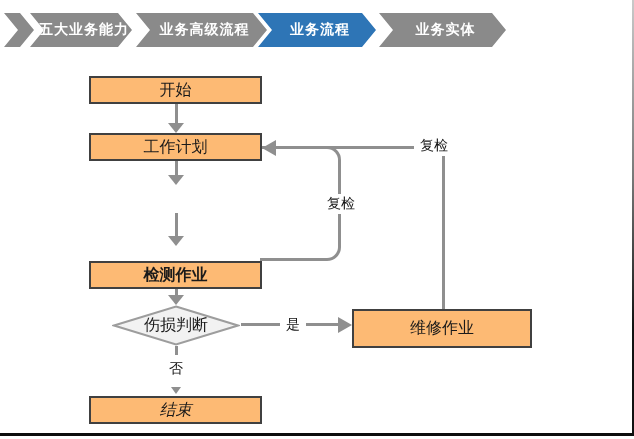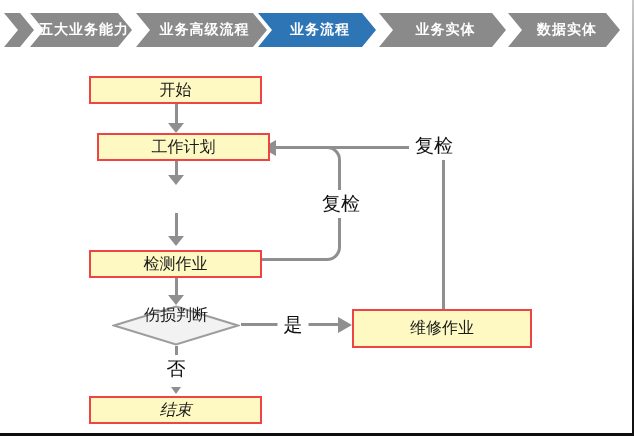--- a/index.html
+++ b/index.html
@@ -17,29 +17,29 @@
     padding-left:6px;box-sizing:border-box;cursor:pointer;text-align:center;
   }
   .nav-seg.active{background:#2e75b6;}
   .nav-lead{
     position:absolute;top:13px;left:4px;width:30px;height:34px;background:#8a8a8a;
     clip-path:polygon(0 0, 16px 0, 100% 50%, 16px 100%, 0 100%, 14px 50%);
   }
   
   .node{
     position:absolute;width:173px;height:28px;left:89px;
-    background:#fef9c3;border:2px solid #ef4444;box-sizing:border-box;
+    background:#fdba74;border:2px solid #404040;box-sizing:border-box;
     display:flex;align-items:center;justify-content:center;
     font-size:16px;color:#1a1a1a;
   }
   .node.repair{left:352px;width:180px;height:39px;}
   .diamond-wrap{position:absolute;left:112px;top:305px;width:128px;height:41px;}
   .diamond-label{
     position:absolute;left:112px;top:305px;width:128px;height:41px;
-    display:flex;justify-content:center;
+    display:flex;align-items:center;justify-content:center;
     font-size:16px;color:#1a1a1a;
   }
   
   .vline,.hline{position:absolute;background:#8f8f8f;}
   .vline{width:3px;}
   .hline{height:3px;}
   .arrow-down{
     position:absolute;width:0;height:0;
     border-left:8px solid transparent;border-right:8px solid transparent;
     border-top:10px solid #8f8f8f;
@@ -57,21 +57,21 @@
     position:absolute;width:0;height:0;
     border-top:8px solid transparent;border-bottom:8px solid transparent;
     border-left:14px solid #8f8f8f;
   }
   .loop-inner{
     position:absolute;left:260px;top:146px;width:81px;height:115px;box-sizing:border-box;
     border-top:3px solid #8f8f8f;border-right:3px solid #8f8f8f;border-bottom:3px solid #8f8f8f;
     border-radius:0 14px 14px 0;
   }
   .edge-label{
-    position:absolute;background:#ffffff;color:#111111;font-size:19px;
+    position:absolute;background:#ffffff;color:#111111;font-size:14px;
     padding:1px 6px;transform:translate(-50%,-50%);white-space:nowrap;
   }
   
   .frame-bottom{position:absolute;left:0;right:0;bottom:3px;height:3px;background:#0d0d0d;}
   .frame-right{position:absolute;top:0;right:0;width:2px;height:436px;
     background:linear-gradient(to bottom,#c9c9c9 0%,#7a7a7a 40%,#111 75%,#111 100%);}
 </style>
 </head>
 <body>
 
@@ -82,23 +82,20 @@
       <span>五大业务能力</span>
     </div>
   <div class="nav-seg active" style="left:258px;width:118px;">
       <span>业务流程</span>
     </div>
   <div class="nav-seg" style="left:136px;width:131px;">
       <span>业务高级流程</span>
     </div>
   <div class="nav-seg" style="left:379px;width:127px;font-family:Liberation Mono, monospace;">
       <span>业务实体</span>
-    </div>
-  <div class="nav-seg" style="left:508px;width:112px;">
-      <span>数据实体</span>
     </div>
 
   <div class="vline" style="left:174.5px;top:104px;height:21px;"></div>
   <div class="arrow-down" style="left:168px;top:123px;"></div>
 
   <div class="vline" style="left:174.5px;top:160px;height:16px;"></div>
   <div class="arrow-down" style="left:168px;top:175px;"></div>
 
   <div class="vline" style="left:174.5px;top:213px;height:24px;"></div>
   <div class="arrow-down" style="left:168px;top:236px;"></div>
@@ -114,24 +111,24 @@
 
   <div class="hline" style="left:241px;top:323px;width:99px;"></div>
   <div class="arrow-right" style="left:338px;top:316.5px;"></div>
 
   <div class="vline" style="left:174.5px;top:346px;height:9px;"></div>
   <div class="arrow-down small" style="left:171px;top:387px;"></div>
 
   <div class="node" style="top:76px;">
       <span>开始</span>
     </div>
-  <div class="node" style="top:133px;margin-left:8px;">
+  <div class="node" style="top:133px;">
       <span>工作计划</span>
     </div>
-  <div class="node" style="top:250px;">
+  <div class="node" style="top:261px;font-weight:bold;">
       <span>检测作业</span>
     </div>
   <div class="node repair" style="top:309px;">
       <span>维修作业</span>
     </div>
   <div class="node" style="top:396px;font-style:italic;">
       <span>结束</span>
     </div>
 
   <svg class="diamond-wrap" viewBox="0 0 128 41">

